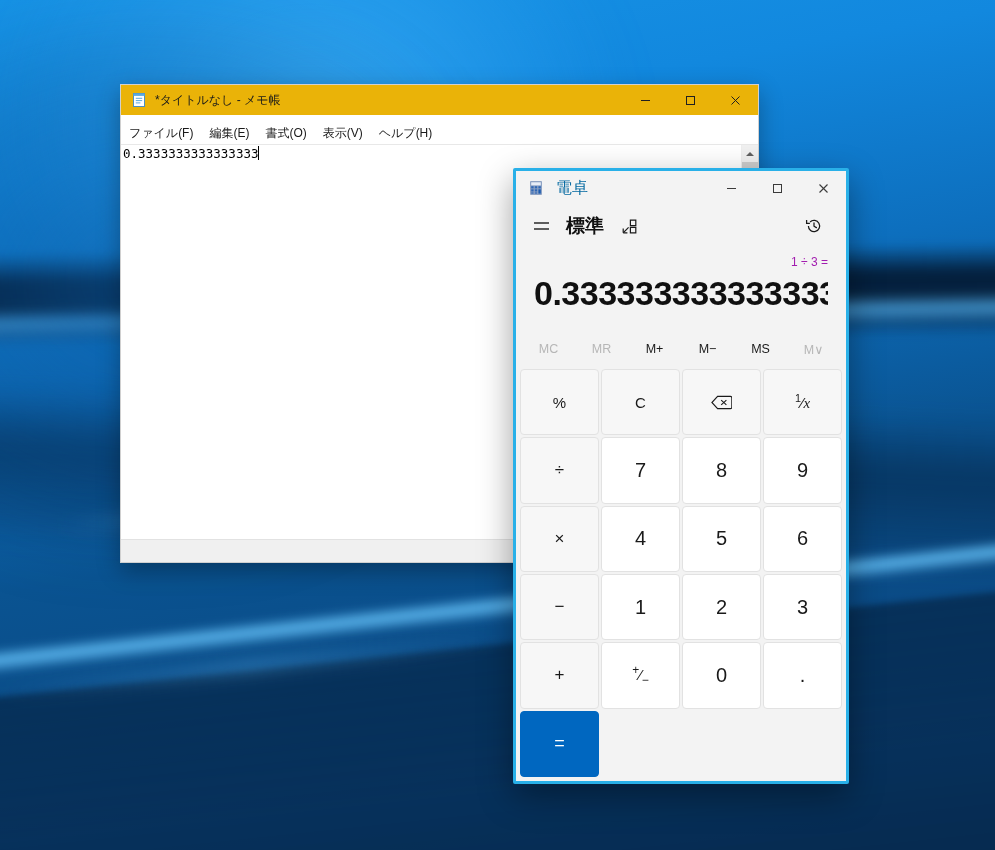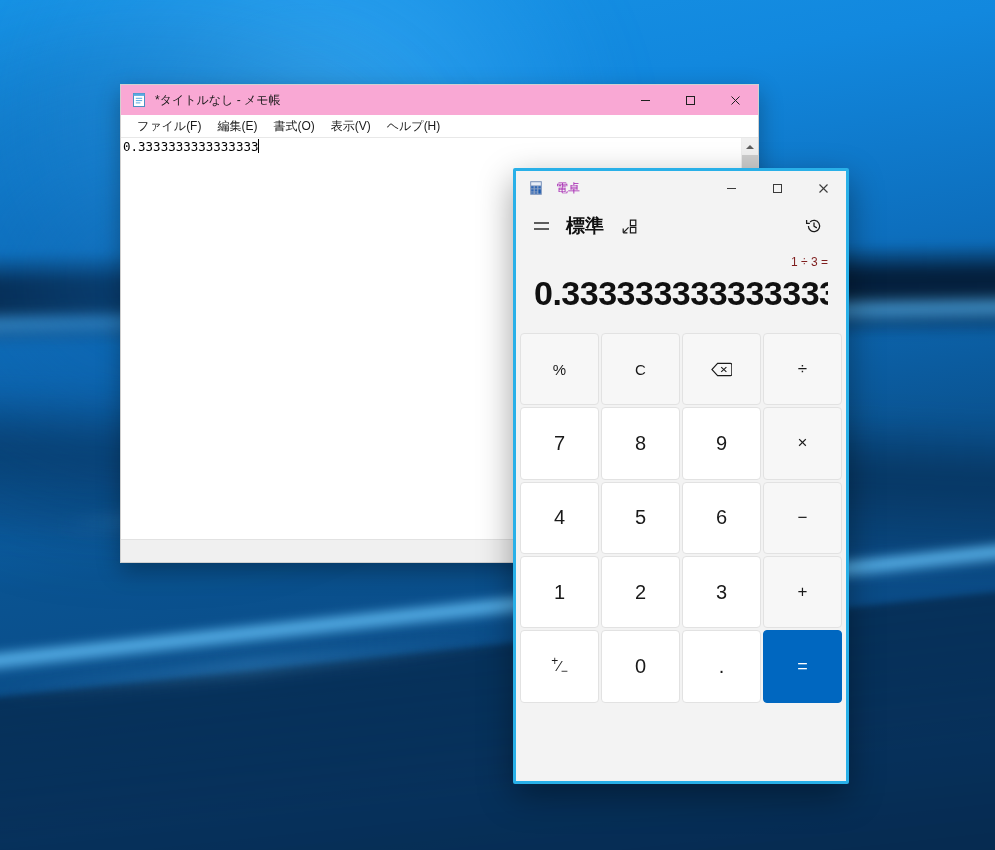--- a/index.html
+++ b/index.html
@@ -90,21 +90,21 @@
     background: #ffffff;
     border: 1px solid #d0d0d0;
     box-shadow: 0 8px 22px rgba(0,0,0,0.30);
     display: flex;
     flex-direction: column;
   }
   .np-titlebar {
     height: 30px;
     display: flex;
     align-items: center;
-    background: #f9a8d4;
+    background: #eab308;
     flex: 0 0 auto;
   }
   .np-icon {
     width: 16px; height: 16px;
     margin-left: 10px; margin-right: 8px;
     flex: 0 0 auto;
     position: relative;
   }
   .np-title {
     font-size: 12px;
@@ -117,23 +117,23 @@
   .np-winbtn {
     width: 45px; height: 30px;
     display: flex; align-items: center; justify-content: center;
     color: #202020;
   }
 
   .np-menubar {
     height: 22px;
     display: flex;
     align-items: center;
-    padding-left: 8px;
     background: #ffffff;
     flex: 0 0 auto;
+    margin-top: 7px;
   }
   .np-menuitem {
     font-size: 12px;
     color: #1a1a1a;
     padding: 2px 8px;
     white-space: nowrap;
   }
 
   .np-body {
     flex: 1 1 auto;
@@ -234,22 +234,22 @@
     display: flex;
     align-items: center;
     background: #f3f3f3;
   }
   .calc-appicon {
     width: 16px; height: 16px;
     margin-left: 12px; margin-right: 12px;
     flex: 0 0 auto;
   }
   .calc-title {
-    font-size: 12px;
-    color: #a21caf;
+    font-size: 16px;
+    color: #0369a1;
     flex: 1 1 auto;
   }
   .calc-winbtns { display: flex; height: 34px; flex: 0 0 auto; }
   .calc-winbtn {
     width: 46px; height: 34px;
     display: flex; align-items: center; justify-content: center;
     color: #3a3a3a;
   }
 
   .calc-navbar {
@@ -286,21 +286,21 @@
   }
 
   .calc-display {
     flex: 0 0 auto;
     background: #f3f3f3;
     padding: 6px 18px 16px 18px;
     text-align: right;
   }
   .calc-expression {
     font-size: 12px;
-    color: #7f1d1d;
+    color: #a21caf;
     height: 18px;
     line-height: 18px;
     white-space: nowrap;
     overflow: hidden;
   }
   .calc-result {
     font-size: 34px;
     font-weight: bold;
     color: #101010;
     line-height: 44px;
@@ -505,32 +505,43 @@
           <path d="M9 5.9 L9 9.2 L11.4 10.6" fill="none" stroke="#1a1a1a" stroke-width="1.25" stroke-linecap="round"></path>
         </svg>
       </div>
     </div>
 
     <div class="calc-display">
       <div class="calc-expression">1 ÷ 3 =</div>
       <div class="calc-result">0.3333333333333333</div>
     </div>
 
+    <div class="calc-memrow">
+      <div class="calc-membtn disabled">MC</div>
+      <div class="calc-membtn disabled">MR</div>
+      <div class="calc-membtn">M+</div>
+      <div class="calc-membtn">M−</div>
+      <div class="calc-membtn">MS</div>
+      <div class="calc-membtn disabled">M∨</div>
+    </div>
 
     <div class="calc-pad">
       <div class="calc-key fn">%</div>
       <div class="calc-key fn">C</div>
       <div class="calc-key fn">
         <svg width="21" height="15" viewBox="0 0 21 15">
           <path d="M6.6 1.4 L19.4 1.4 A1.4 1.4 0 0 1 20.8 2.8 L20.8 12.2 A1.4 1.4 0 0 1 19.4 13.6 L6.6 13.6 L0.9 7.5 Z" fill="none" stroke="#1a1a1a" stroke-width="1.1"></path>
           <line x1="10.2" y1="5.2" x2="15.4" y2="9.8" stroke="#1a1a1a" stroke-width="1.1"></line>
           <line x1="15.4" y1="5.2" x2="10.2" y2="9.8" stroke="#1a1a1a" stroke-width="1.1"></line>
         </svg>
       </div>
 
+      <div class="calc-key fn">
+        <span><span class="sup" style="font-size:0.72em;">1</span>⁄<span class="ital">x</span></span>
+      </div>
       <div class="calc-key op">÷</div>
 
       <div class="calc-key num">7</div>
       <div class="calc-key num">8</div>
       <div class="calc-key num">9</div>
       <div class="calc-key op">×</div>
 
       <div class="calc-key num">4</div>
       <div class="calc-key num">5</div>
       <div class="calc-key num">6</div>

